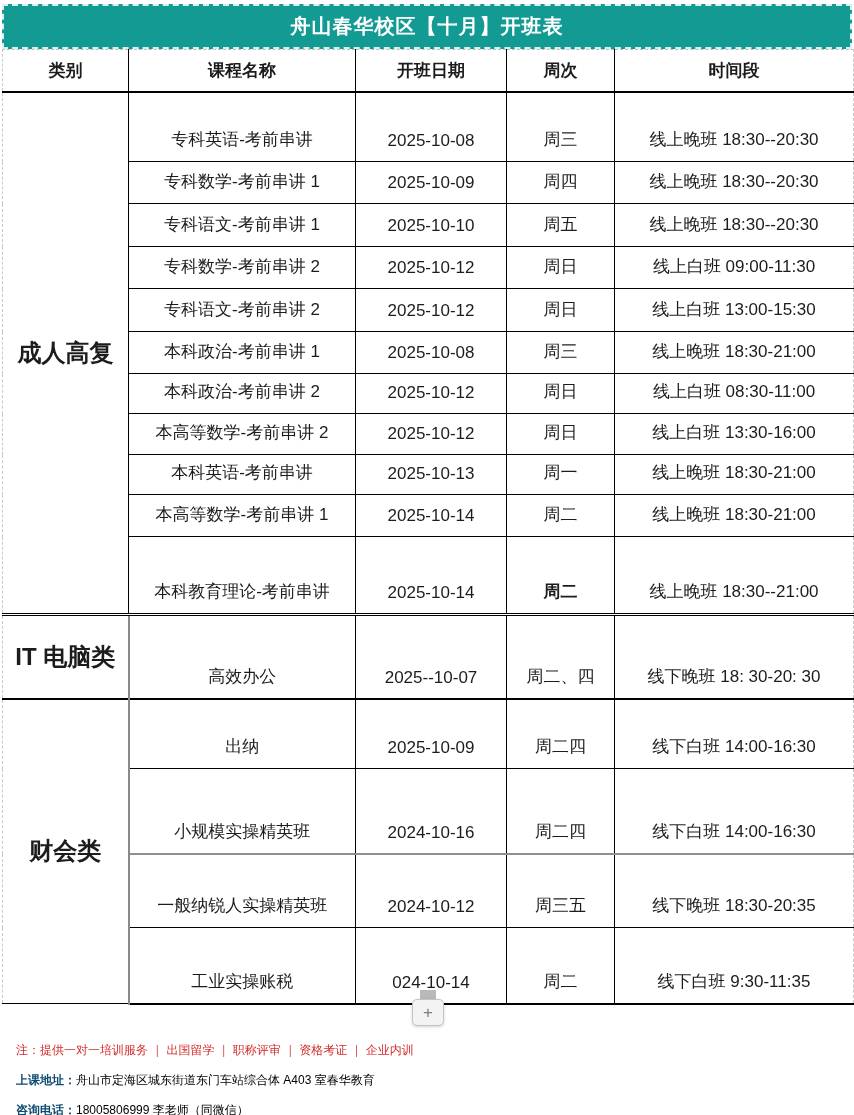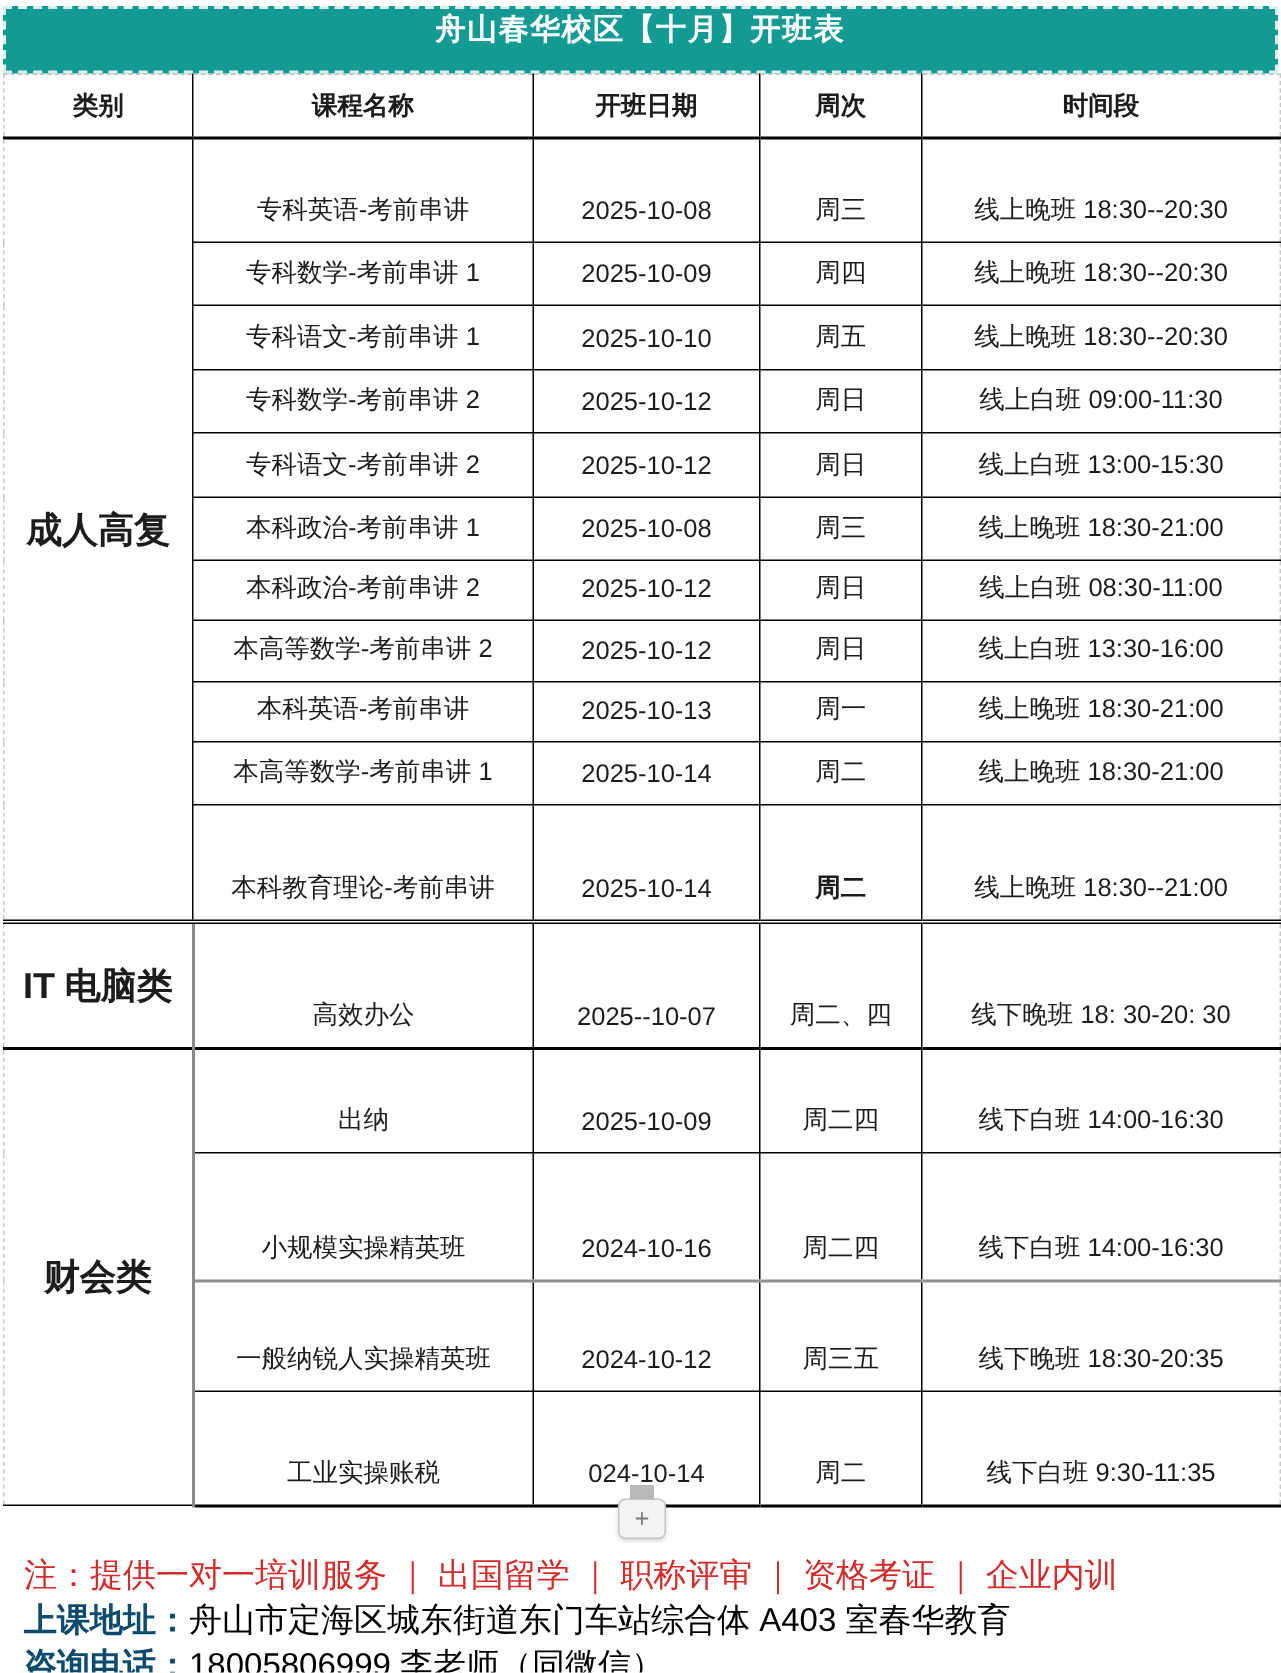--- a/index.html
+++ b/index.html
@@ -8,21 +8,21 @@
     font-family:"Liberation Sans","DejaVu Sans",sans-serif;
     color:#1c1c1c;overflow:hidden;
   }
   .sheet{position:relative;width:854px;}
 
   
   .banner{
     margin:4px 2px 0 2px;height:41px;
     background:#129a93;
     border:2px dashed rgba(255,255,255,.85);
-    display:flex;align-items:flex-start;justify-content:center;
+    display:flex;align-items:center;justify-content:center;
     color:#fff;font-size:20px;font-weight:bold;letter-spacing:1px;
   }
 
   
   table{
     width:851px;margin-left:2px;
     border-collapse:collapse;table-layout:fixed;
   }
   col.c1{width:126px}col.c2{width:227px}col.c3{width:151px}
   col.c4{width:108px}col.c5{width:239px}
@@ -66,21 +66,21 @@
   .plus-btn{
     width:32px;height:27px;margin-top:-3px;
     background:#f3f3f3;border:1px solid #c4c4c4;border-radius:5px;
     box-shadow:0 1px 3px rgba(0,0,0,.18);
     color:#7c7c7c;font-size:17px;line-height:1;cursor:pointer;
     font-family:inherit;
   }
 
   
   .footer{margin:30px 0 0 16px;}
-  .footer .line{font-size:22px;line-height:30px;white-space:nowrap;}
+  .footer .line{font-size:12px;line-height:30px;white-space:nowrap;}
   .note-line{color:#d42a2a;}
   .lbl{font-weight:bold;color:#0c4a6e;margin-right:0;}
   .val{color:#000000;}
 </style>
 </head>
 <body>
 
 <div class="sheet">
 
   <div class="banner">

